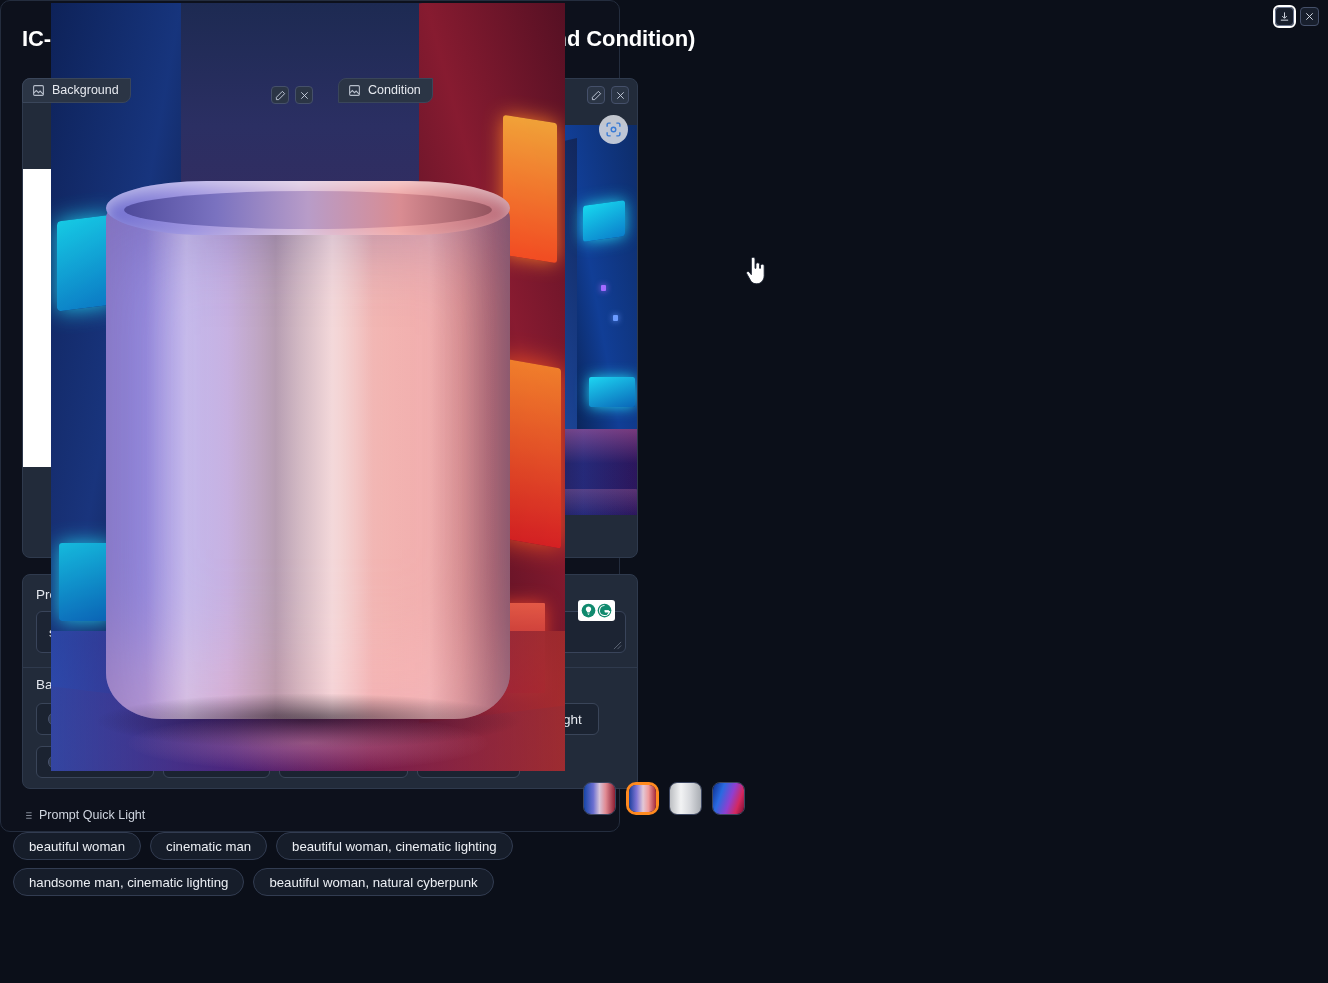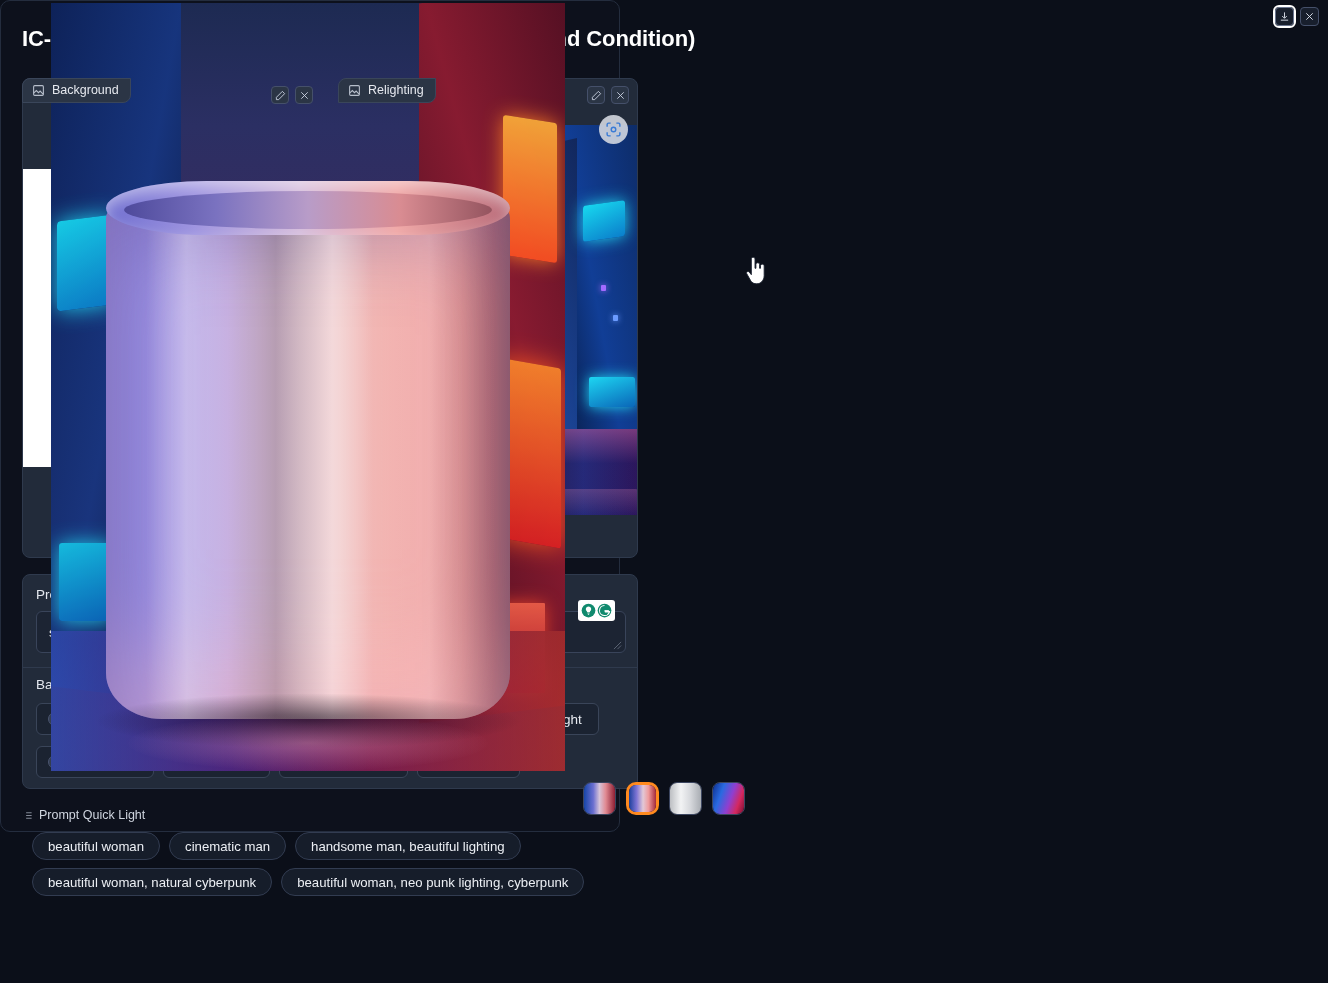--- a/index.html
+++ b/index.html
@@ -162,21 +162,21 @@
 
   
   #quick-list-head {
     position: absolute; left: 22px; top: 808px;
     display: flex; align-items: center; gap: 6px;
     font-size: 12.5px; color: #cfd5df;
   }
   #quick-list-head svg { width: 11px; height: 11px; opacity: .75; display:block; }
 
   #quick-list {
-    position: absolute; left: 32px; top: 832px; width: 620px;
+    position: absolute; left: 13px; top: 832px; width: 620px;
     display: flex; flex-wrap: wrap; gap: 8px 9px;
   }
   .quick-chip {
     background: #161d2a;
     border: 1px solid #323c51;
     border-radius: 16px;
     height: 28px;
     padding: 0 15px;
     display: flex; align-items: center;
     font-size: 13.2px;
@@ -301,21 +301,21 @@
     </div>
   </div>
 </div>
 
 <div class="panel" id="background-card">
   <div class="card-tag">
     <svg class="ico" viewBox="0 0 24 24" fill="none" stroke="#cfd6e2" stroke-width="2">
       <rect x="3" y="3" width="18" height="18" rx="2"></rect>
         <path d="M3 17l5-5 4 4 3-3 6 6"></path>
     </svg>
-    <span>Relighting</span>
+    <span>Condition</span>
   </div>
   <div class="card-btns">
     <div class="mini-btn">
       <svg viewBox="0 0 24 24" fill="none" stroke="#c8d0df" stroke-width="2">
           <path d="M16 3l5 5L8 21H3v-5z"></path>
         </svg>
     </div>
     <div class="mini-btn">
       <svg viewBox="0 0 24 24" fill="none" stroke="#c8d0df" stroke-width="2">
           <path d="M5 5l14 14M19 5L5 19"></path>
@@ -439,23 +439,23 @@
 <div id="quick-list-head">
   <svg viewBox="0 0 24 24" fill="none" stroke="#b9c1cf" stroke-width="2">
     <path d="M9 6h12M9 12h12M9 18h12M4 6h.01M4 12h.01M4 18h.01"></path>
   </svg>
   <span>Prompt Quick Light</span>
 </div>
 
 <div id="quick-list">
   <div class="quick-chip">beautiful woman</div>
   <div class="quick-chip">cinematic man</div>
-  <div class="quick-chip">handsome man, beautiful lighting</div>
+  <div class="quick-chip">beautiful woman, cinematic lighting</div>
+  <div class="quick-chip">handsome man, cinematic lighting</div>
   <div class="quick-chip">beautiful woman, natural cyberpunk</div>
-  <div class="quick-chip">beautiful woman, neo punk lighting, cyberpunk</div>
 </div>
 
 <div id="result-panel">
   <div id="result-btns">
     <div class="mini-btn focused">
       <svg viewBox="0 0 24 24" fill="none" stroke="#dfe5ef" stroke-width="2">
         <path d="M12 3v12M7 11l5 5 5-5M4 20h16"></path>
       </svg>
     </div>
     <div class="mini-btn">

